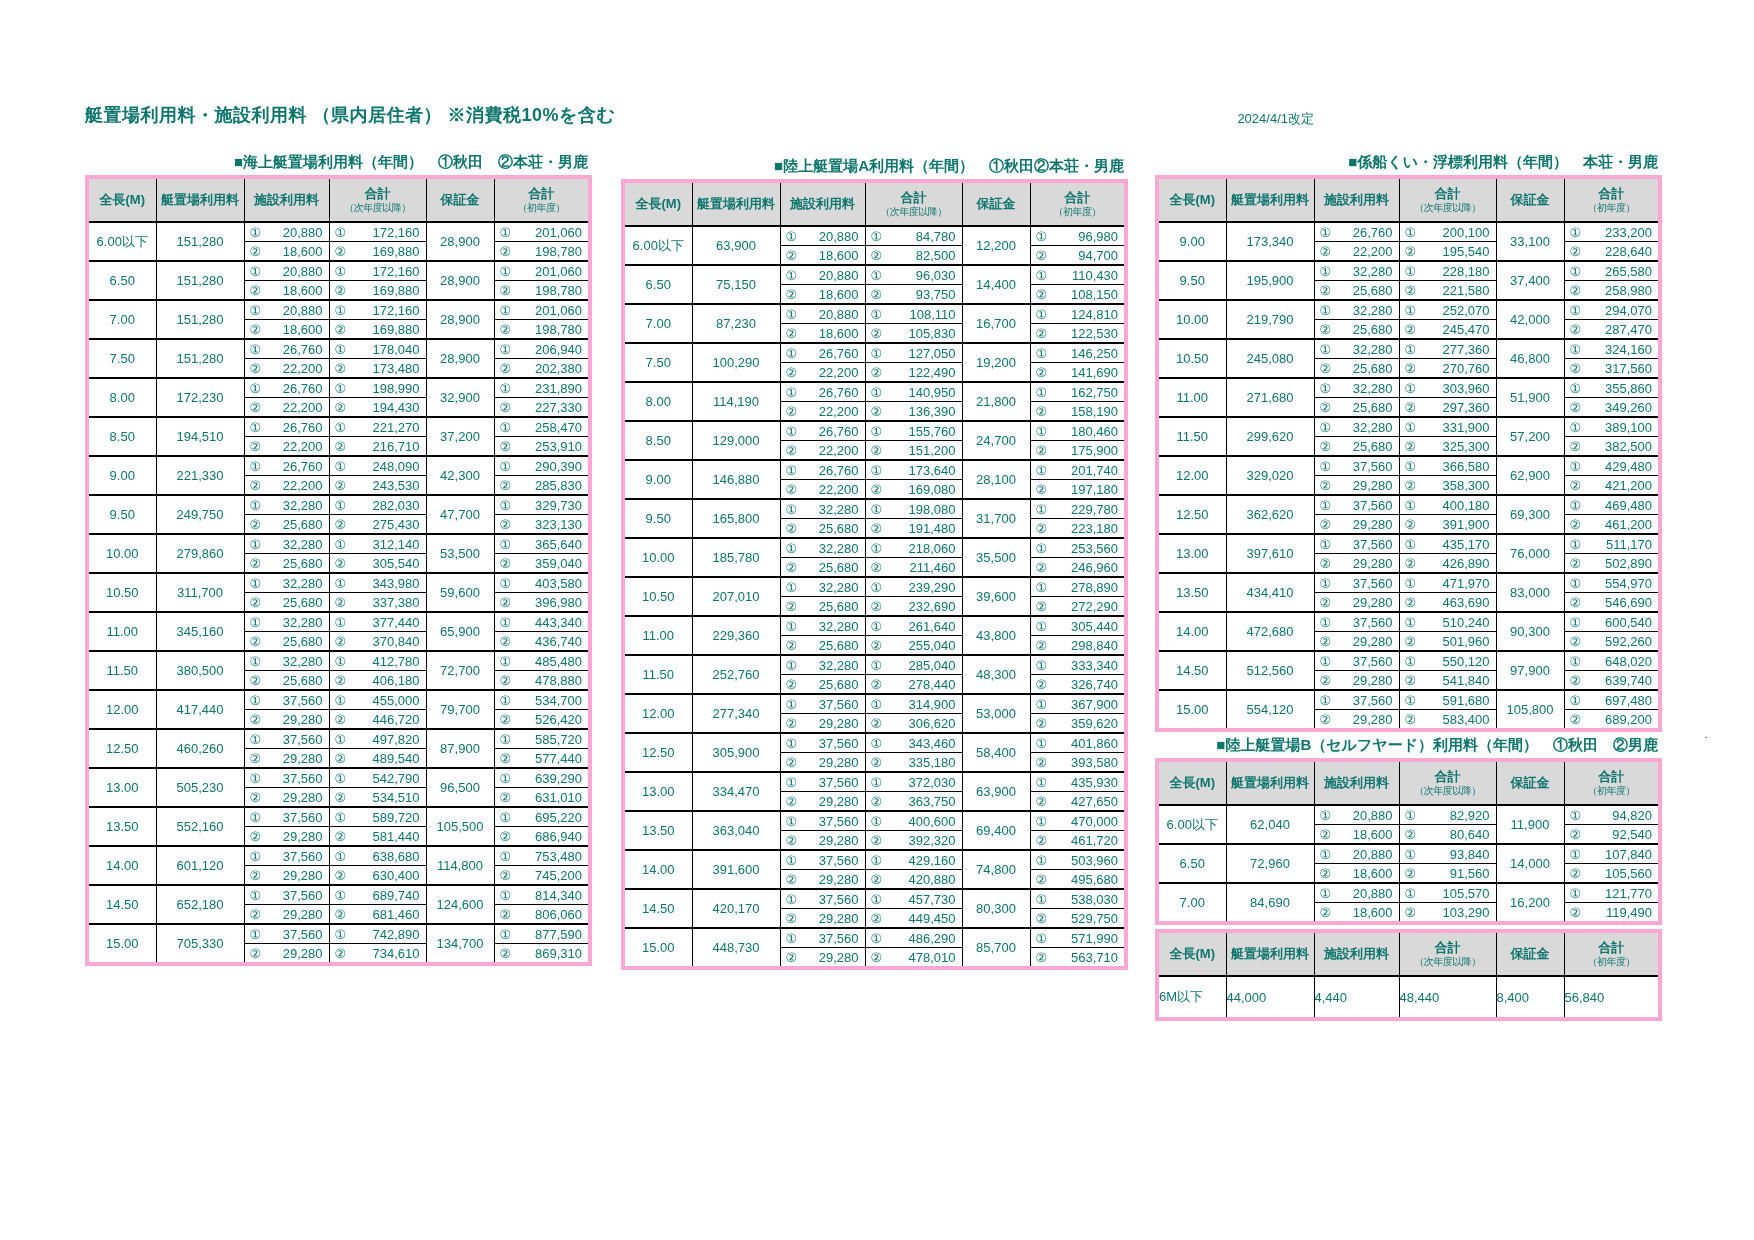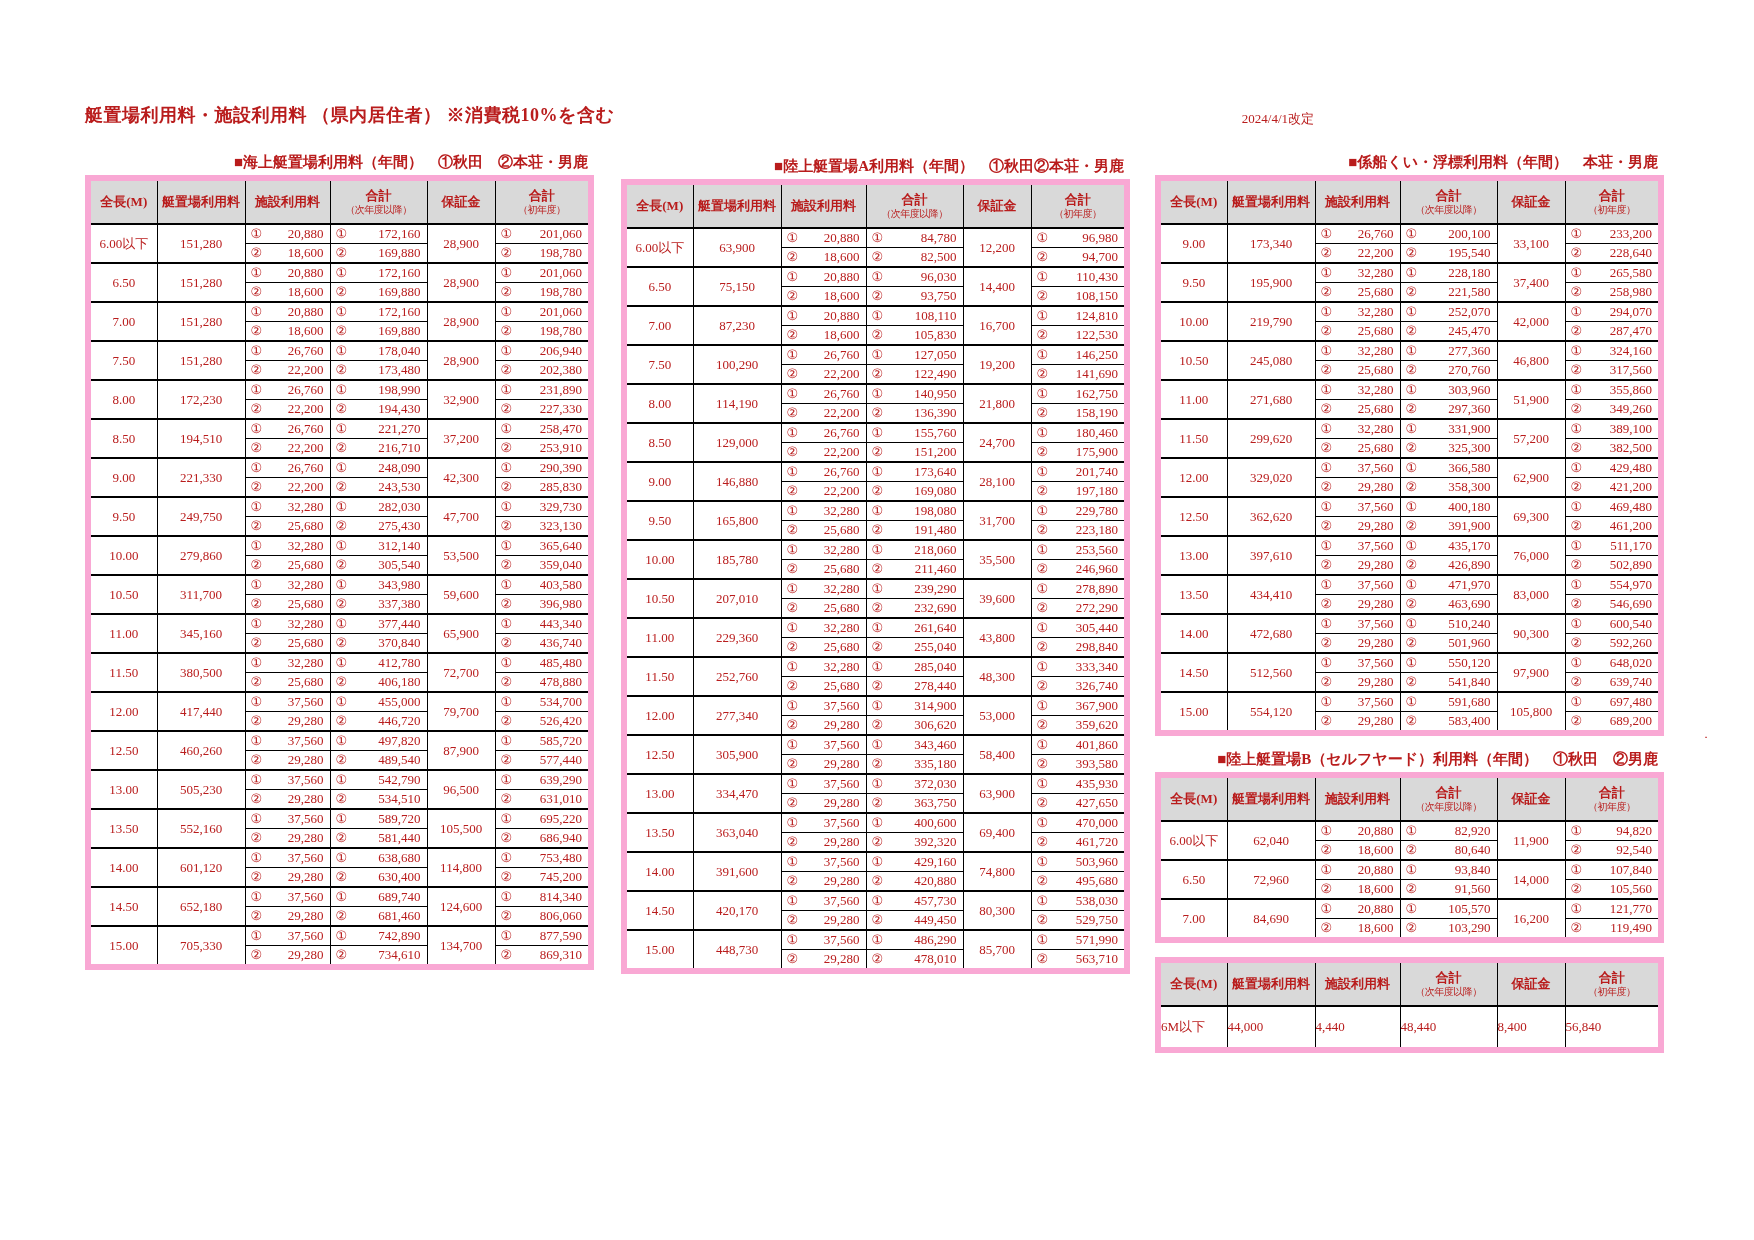--- a/index.html
+++ b/index.html
@@ -1,33 +1,33 @@
 <!DOCTYPE html>
 <html><head>
 <meta charset="utf-8">
 <style>
   html,body{margin:0;padding:0;background:#fff;}
   .page{
     position:relative;width:1394px;height:1240px;background:#ffffff;
-    font-family:Liberation Serif, serif;color:#b91c1c;
+    font-family:Liberation Sans, sans-serif;color:#0f766e;
   }
   .doc-title{position:absolute;left:85px;top:103px;font-size:18px;font-weight:bold;letter-spacing:0.5px;white-space:nowrap;}
   .revision{position:absolute;right:80px;top:110px;font-size:13px;white-space:nowrap;}
   .stray{position:absolute;left:1700px;top:726px;font-size:12px;}
 
   .block{position:absolute;width:503px;}
   #blk-sea{left:85px;top:153px;}
   #blk-landA{left:621px;top:157px;}
   #right-col{position:absolute;left:1155px;top:153px;width:503px;}
   #right-col .sub-block{margin:0 0 0 0;}
-  #right-col .sub-block + .sub-block{margin-top:14px;}
+  #right-col .sub-block + .sub-block{margin-top:4px;}
 
   .tbl-title{font-size:15px;font-weight:bold;margin:0 0 3px 0;white-space:nowrap;text-align:right;}
 
-  table.fee{border-collapse:collapse;table-layout:fixed;width:503px;border:6px solid #f9a8d4;}
+  table.fee{border-collapse:collapse;table-layout:fixed;width:503px;border:4px solid #f9a8d4;}
   table.fee col.c0{width:69px}
   table.fee col.c1{width:88px}
   table.fee col.c2{width:85px}
   table.fee col.c3{width:97px}
   table.fee col.c4{width:68px}
   table.fee col.c5{width:96px}
 
   table.fee th,table.fee td{border:1px solid #000;padding:0;overflow:hidden;}
   table.fee thead th{
     background:#d9d9d9;height:42px;font-size:13px;font-weight:bold;

